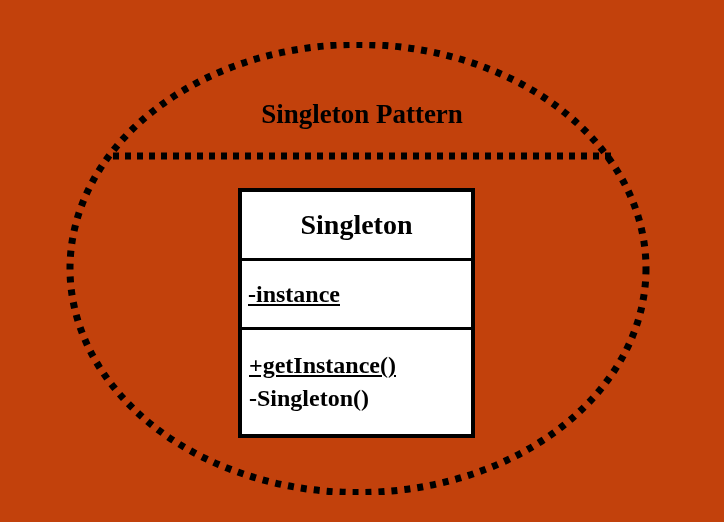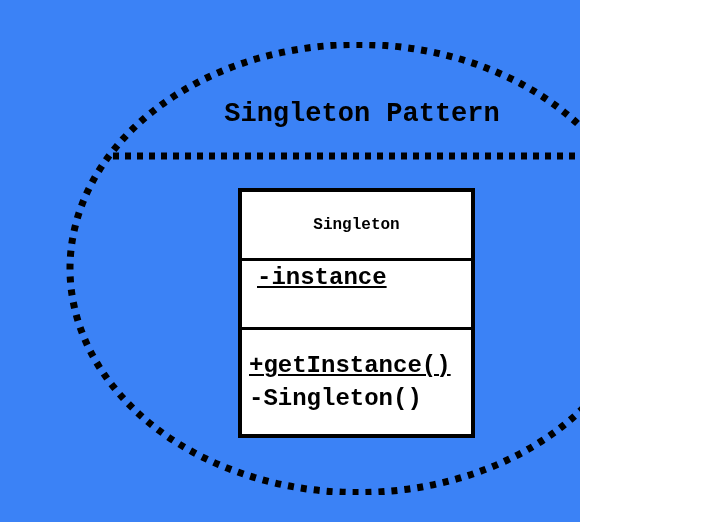--- a/index.html
+++ b/index.html
@@ -2,25 +2,25 @@
 <html><head>
 <meta charset="utf-8">
 <style>
   html, body {
     margin: 0;
     padding: 0;
     background: #ffffff;
   }
   #canvas {
     position: relative;
-    width: 580px;
+    width: 724px;
     height: 522px;
-    background: #3b82f6;
+    background: #c2410c;
     overflow: hidden;
-    font-family: Liberation Mono, monospace;
+    font-family: Liberation Serif, serif;
   }
   #pattern-ellipse {
     position: absolute;
     left: 66px;
     top: 42px;
     width: 584px;
     height: 453px;
   }
   #pattern-ellipse svg {
     display: block;
@@ -69,31 +69,32 @@
     position: relative;
   }
   #class-name-compartment {
     height: 69px;
     display: flex;
     align-items: center;
     justify-content: center;
     border-bottom: 3px solid #000000;
   }
   #class-name-label {
-    font-size: 16px;
+    font-size: 28px;
     font-weight: bold;
     color: #000000;
     white-space: nowrap;
   }
   #attributes-compartment {
     height: 69px;
     border-bottom: 3px solid #000000;
     display: flex;
     flex-direction: column;
-    padding-left: 15px;
+    justify-content: center;
+    padding-left: 6px;
   }
   #methods-compartment {
     flex: 1 1 auto;
     display: flex;
     flex-direction: column;
     justify-content: center;
     padding-left: 7px;
   }
   .member {
     font-size: 24px;

